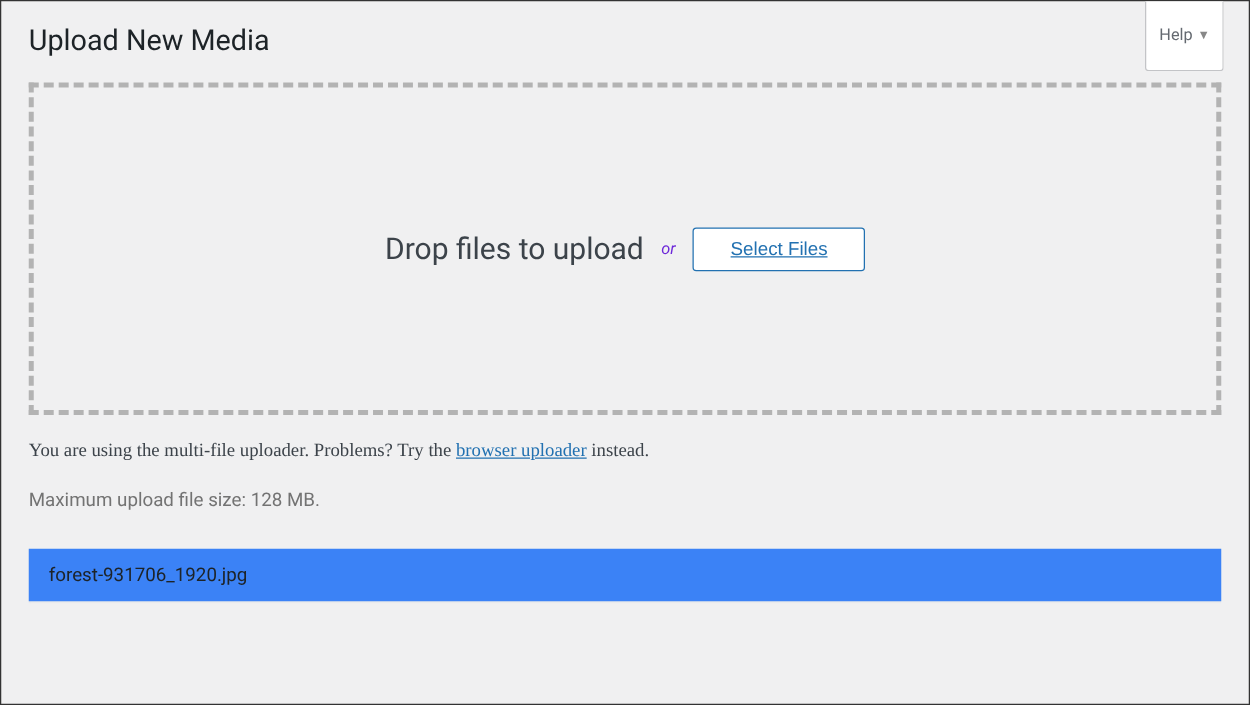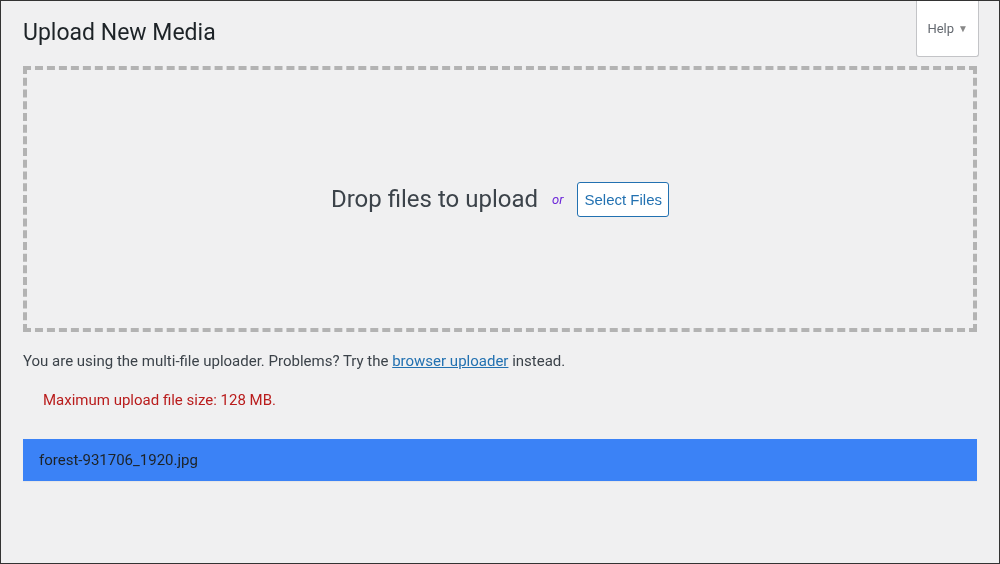--- a/index.html
+++ b/index.html
@@ -60,39 +60,40 @@
     .dropzone-or {
       font-size: 13px;
       color: #6d28d9;
       font-style: italic;
     }
     .select-files-btn {
       background: #fff;
       border: 1.5px solid #2271b1;
       color: #2271b1;
       font-size: 15px;
-      padding: 8px 6px;
+      padding: 8px 29px;
       border-radius: 3px;
       cursor: pointer;
+      text-decoration: underline;
     }
     .info-text {
       font-size: 15px;
       color: #3c434a;
       padding: 18px 22px 0 22px;
       line-height: 1.5;
+      font-family: Liberation Serif, serif;
     }
     .info-text a {
       color: #2271b1;
       text-decoration: underline;
     }
     .max-size {
       font-size: 15px;
-      color: #b91c1c;
+      color: #737373;
       padding: 18px 22px 0 22px;
-      margin-left: 20px;
     }
     .upload-row {
       margin: 30px 22px 0 22px;
       background: #3b82f6;
       height: 42px;
       display: flex;
       align-items: center;
       padding: 0 14px 0 16px;
       box-shadow: 0 1px 1px rgba(0,0,0,0.04);
     }

